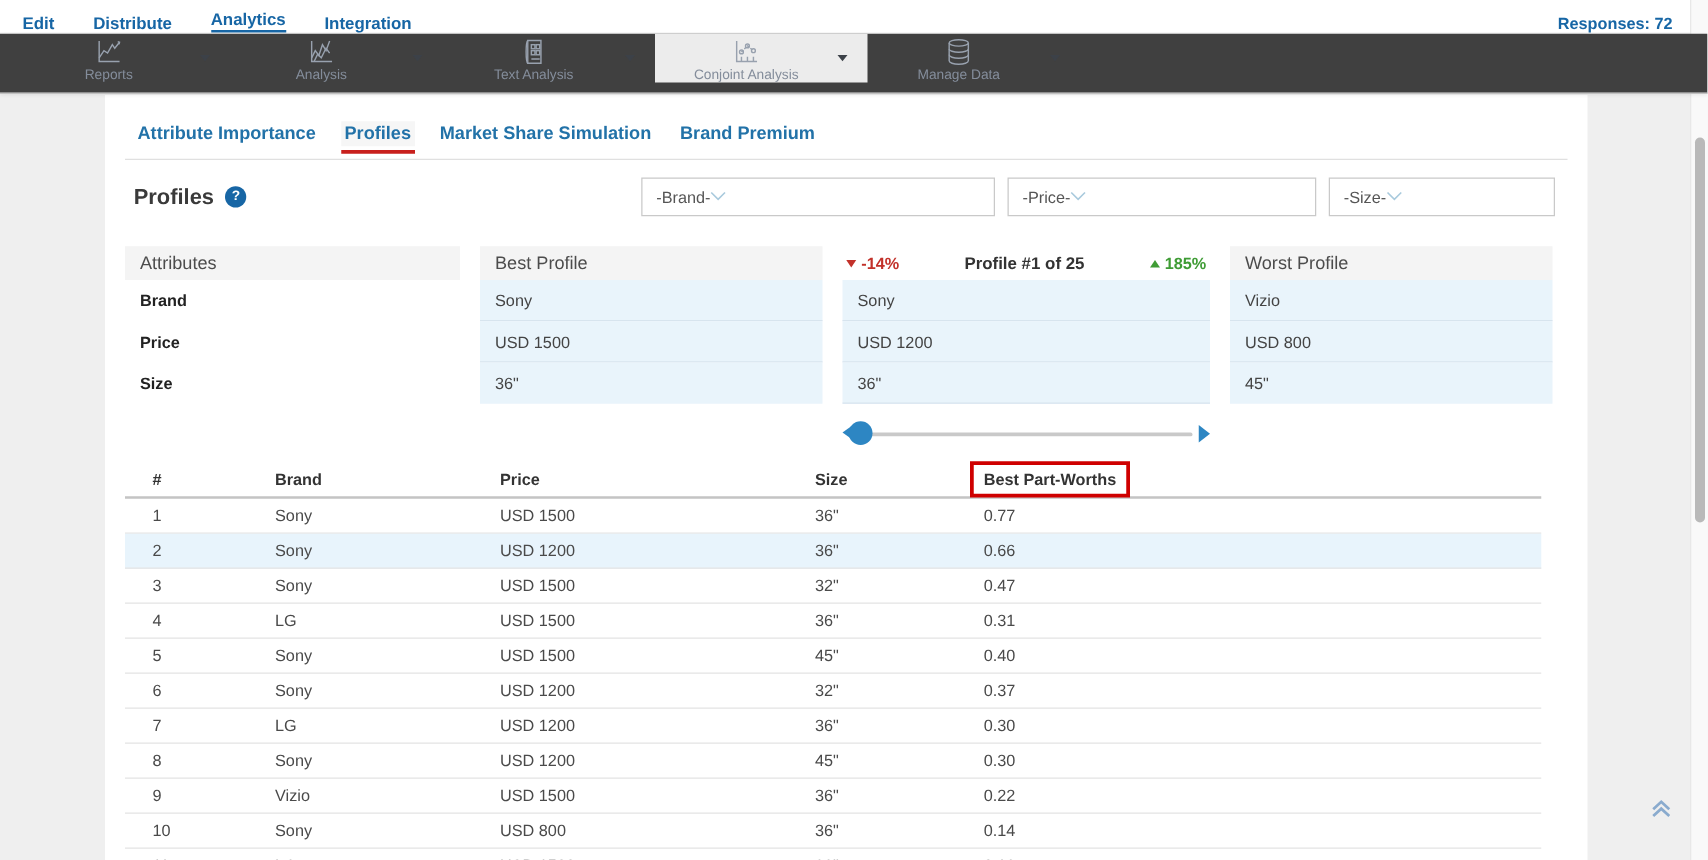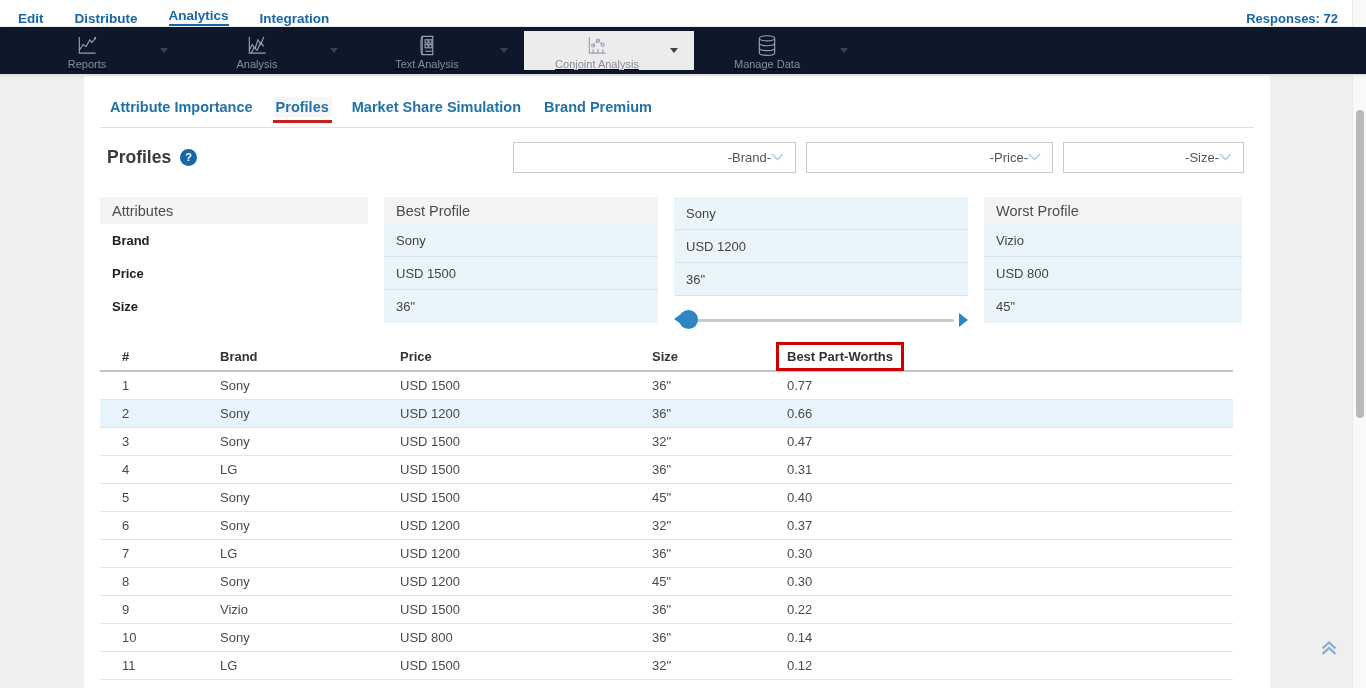--- a/index.html
+++ b/index.html
@@ -6,22 +6,22 @@
   html,body { width:1366px; height:688px; overflow:hidden; }
   body { background:#efefef; font-family:"Liberation Sans", sans-serif; position:relative; }
 
   
   .topbar { background:#fff; }
   .topnav { height:27px; display:flex; align-items:flex-end; padding-left:18px; gap:31px; border-bottom:1px solid #f1f1f1; }
   .topnav .link { color:#1766a5; font-weight:700; font-size:13.5px; cursor:pointer; }
   .topnav .link.active { border-bottom:2px solid #1766a5; padding-bottom:1px; }
   .responses { margin-left:auto; color:#1766a5; font-weight:700; font-size:13px; padding-right:28px; }
 
-  .toolbar { height:48px; display:flex; align-items:center; background:#0f172a; border-bottom:1px solid #dedede;
-             box-shadow:0 1px 3px rgba(0,0,0,.08); padding-left:14px; position:relative; z-index:2;text-decoration:underline; }
+  .toolbar { height:48px; display:flex; align-items:flex-start; background:#404040; border-bottom:1px solid #dedede;
+             box-shadow:0 1px 3px rgba(0,0,0,.08); padding-left:14px; position:relative; z-index:2; }
   .tool { width:170px; display:flex; align-items:center; cursor:pointer; }
   .tool.selected { background:#ececec; }
   .stack { flex:1; display:flex; flex-direction:column; align-items:center; justify-content:center; gap:1px; padding-top:3px; }
   .stack svg { width:26px; height:23px; stroke:#98a1ae; fill:none; stroke-width:1.2; }
   .tool .tlabel { font-size:11px; color:#848d9b; }
   .caret { width:0; height:0; border-left:4.5px solid transparent; border-right:4.5px solid transparent;
            border-top:5.5px solid #3c4148; margin-right:16px; cursor:pointer; }
 
   
   .card { position:absolute; left:84px; top:76px; width:1186px; bottom:0; background:#fff; }
@@ -30,21 +30,21 @@
   .tab { color:#2272a8; font-size:14.5px; font-weight:700; padding:2px 3px; position:relative; cursor:pointer; white-space:nowrap; }
   .tab.active { background:#f6f6f6; }
   .tab.active::after { content:""; position:absolute; left:0; right:0; bottom:-6px; height:3px; background:#c8201d; }
 
   .pagehead { display:flex; align-items:center; margin:13px 26px 0 23px; height:32px; }
   .title { font-size:17.5px; font-weight:700; color:#3a3a3a; }
   .help { width:17px; height:17px; border-radius:50%; background:#1766a5; color:#fff; font-size:11px; font-weight:700;
           display:flex; align-items:center; justify-content:center; margin-left:9px; cursor:pointer; }
   .filters { margin-left:auto; display:flex; gap:10px; }
   .select { height:31px; border:1px solid #c9c9c9; background:#fff; display:flex; align-items:center;
-            justify-content:flex-end; padding:0 11px; font-size:13px; color:#555; cursor:pointer; }
+            justify-content:flex-start; padding:0 11px; font-size:13px; color:#555; cursor:pointer; }
   .w1{width:283px} .w2{width:247px} .w3{width:181px}
 
   
   .compare { display:flex; margin:24px 16px 0; gap:16px; }
   .c-attrs{width:268px} .c-best{width:274px} .c-cur{width:294px} .c-worst{width:258px}
   .colhead { height:27px; background:#f4f4f4; display:flex; align-items:center; padding:0 12px; font-size:14.5px; color:#4c4c4c; }
   .attr { height:33px; display:flex; align-items:center; padding-left:12px; font-weight:700; font-size:13px; color:#222; }
   .cell { height:33px; background:#e9f4fb; display:flex; align-items:center; padding-left:12px;
           font-size:13px; color:#444; border-bottom:1px solid #d7e4ee; }
   .cell:last-child { border-bottom:none; }
@@ -203,20 +203,31 @@
     </div>
 
     <div class="c-best">
       <div class="colhead">Best Profile</div>
       <div class="cell">Sony</div>
       <div class="cell">USD 1500</div>
       <div class="cell">36"</div>
     </div>
 
     <div class="c-cur">
+      <div class="curhead">
+        <span class="neg">
+          <span class="tri-down"></span>
+          <span>-14%</span>
+        </span>
+        <span class="ptitle">Profile #1 of 25</span>
+        <span class="pos">
+          <span class="tri-up"></span>
+          <span>185%</span>
+        </span>
+      </div>
       <div class="cell">Sony</div>
       <div class="cell">USD 1200</div>
       <div class="cell">36"</div>
       <div class="slider">
         <span class="track"></span>
         <span class="larrow"></span>
         <span class="handle"></span>
         <span class="rarrow"></span>
       </div>
     </div>

